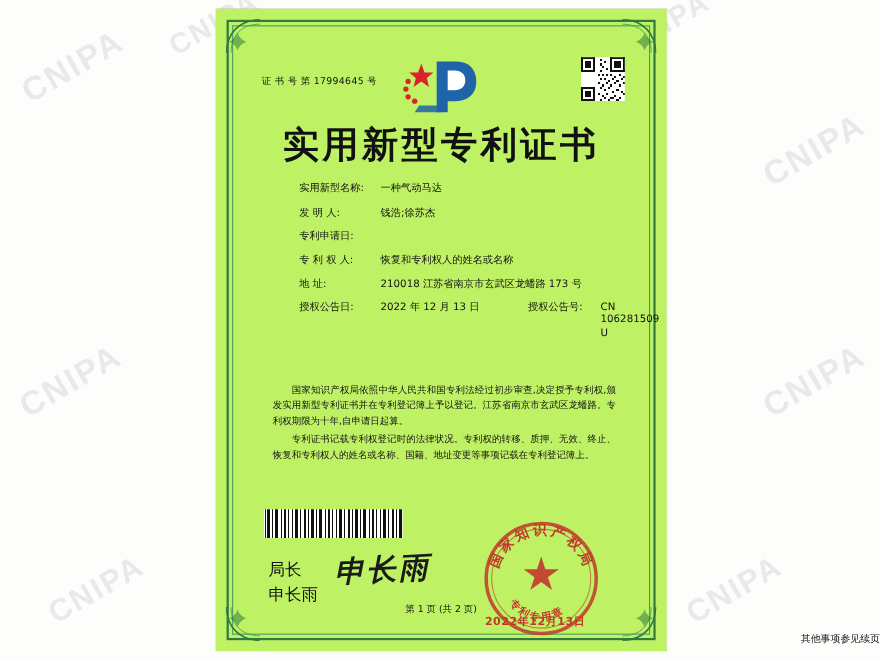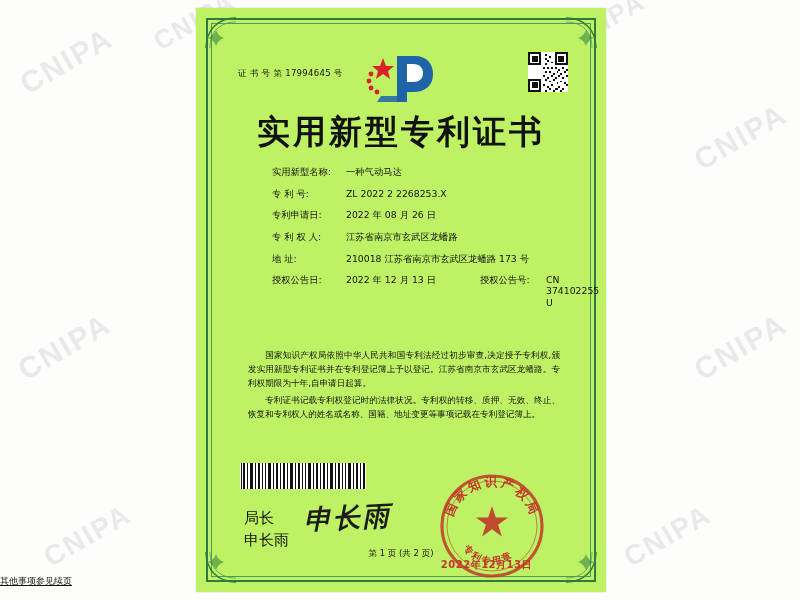--- a/index.html
+++ b/index.html
@@ -179,24 +179,23 @@
   .page-num {
     position: absolute;
     left: 0; right: 0; bottom: 8px;
     text-align: center;
     font-size: 8.5px;
     color: #111;
   }
   .footnote {
     position: absolute;
     left: 0; right: 0; bottom: 12px;
-    text-align: left;
+    text-align: right;
     font-size: 9px;
     color: #111;
-    text-decoration: underline;
   }
 </style>
 </head>
 <body>
 
 <div id="page">
 
   <div class="wm w1">CNIPA</div>
   <div class="wm w2">CNIPA</div>
   <div class="wm w3">CNIPA</div>
@@ -327,40 +326,39 @@
       </div>
 
       <div class="title">实用新型专利证书</div>
 
       <div class="fields">
         <div class="field-row">
           <div class="field-label">实用新型名称:</div>
           <div class="field-value">一种气动马达</div>
         </div>
         <div class="field-row">
-          <div class="field-label">专 利 号:</div>
-          <div class="field-value">ZL 2022 2 2268253.X</div>
+          <div class="field-label">发 明 人:</div>
+          <div class="field-value">钱浩;徐苏杰</div>
         </div>
         <div class="field-row">
           <div class="field-label">专利申请日:</div>
-          <div class="field-value">2022 年 08 月 26 日</div>
         </div>
         <div class="field-row">
           <div class="field-label">专 利 权 人:</div>
-          <div class="field-value">江苏省南京市玄武区龙蟠路</div>
+          <div class="field-value">恢复和专利权人的姓名或名称</div>
         </div>
         <div class="field-row">
           <div class="field-label">地 址:</div>
           <div class="field-value">210018 江苏省南京市玄武区龙蟠路 173 号</div>
         </div>
         <div class="field-row two">
           <div class="field-label">授权公告日:</div>
           <div style="width:118px;flex:none">2022 年 12 月 13 日</div>
           <div class="second-label">授权公告号:</div>
-          <div class="field-value">CN 374102255 U</div>
+          <div class="field-value">CN 106281509 U</div>
         </div>
       </div>
 
       <div class="para">
         <p>国家知识产权局依照中华人民共和国专利法经过初步审查,决定授予专利权,颁发实用新型专利证书并在专利登记簿上予以登记。江苏省南京市玄武区龙蟠路。专利权期限为十年,自申请日起算。</p>
         <p>专利证书记载专利权登记时的法律状况。专利权的转移、质押、无效、终止、恢复和专利权人的姓名或名称、国籍、地址变更等事项记载在专利登记簿上。</p>
       </div>
 
       <div class="barcode">
         <svg viewBox="0 0 126 26" shape-rendering="crispEdges">

